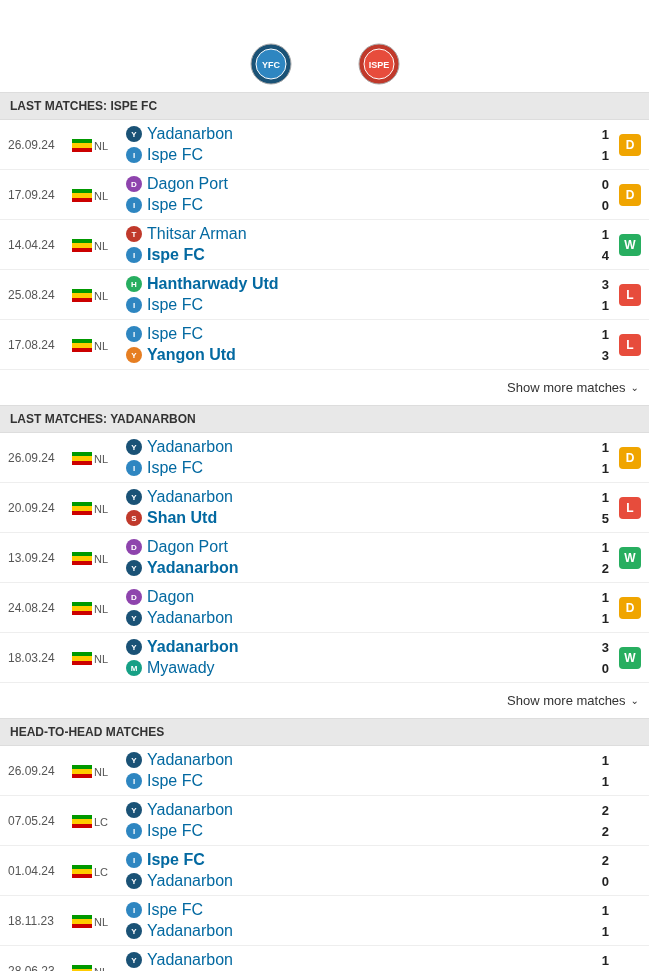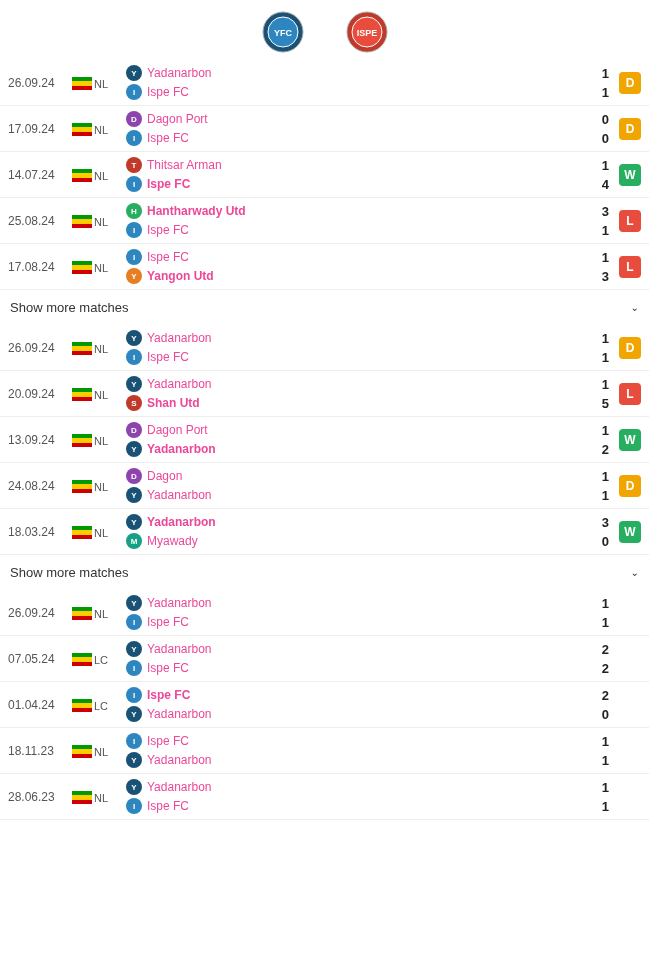--- a/index.html
+++ b/index.html
@@ -9,22 +9,23 @@
       background: #fff;
       width: 649px;
       color: #222;
     }
 
     .header {
       display: flex;
       align-items: center;
       justify-content: center;
       padding: 10px 32px 6px;
-      gap: 20px;
+      gap: 32px;
       background: #fff;
+      margin-top: 32px;
     }
     .header-team-logo {
       width: 44px;
       height: 44px;
       display: flex; align-items: center; justify-content: center;
     }
     .header-center {
       display: flex; flex-direction: column; align-items: center; gap: 4px;
     }
     .header-dash {
@@ -76,22 +77,22 @@
     .team-icon {
       width: 16px;
       height: 16px;
       border-radius: 50%;
       background: #3a7bd5;
       flex-shrink: 0;
       display: flex; align-items: center; justify-content: center;
       font-size: 8px; color: white; font-weight: bold;
     }
     .team-name {
-      font-size: 12px;
-      color: #ec4899;
+      font-size: 16px;
+      color: #0369a1;
     }
     .team-name.bold { font-weight: bold; }
     .team-score {
       width: 20px;
       text-align: right;
       font-size: 13px;
       font-weight: bold;
       color: #222;
       margin-left: auto;
       padding-right: 4px;
@@ -104,21 +105,21 @@
       font-size: 12px; font-weight: bold; color: #fff;
       flex-shrink: 0;
       margin-left: 6px;
     }
     .badge-d { background: #f0a500; }
     .badge-w { background: #27ae60; }
     .badge-l { background: #e74c3c; }
 
     .show-more {
       display: flex;
-      justify-content: space-between;
+      justify-content: flex-end;
       align-items: center;
       padding: 10px;
       font-size: 13px;
       color: #333;
       cursor: pointer;
       gap: 5px;
     }
     .chevron-down {
       font-size: 10px;
     }
@@ -163,20 +164,21 @@
     <svg width="44" height="44" viewBox="0 0 44 44">
       <circle cx="22" cy="22" r="20" fill="#c0392b" stroke="#aaa" stroke-width="1"></circle>
       <circle cx="22" cy="22" r="15" fill="#e74c3c" stroke="#fff" stroke-width="1"></circle>
       <text x="22" y="26" text-anchor="middle" font-size="9" fill="white" font-weight="bold">ISPE</text>
     </svg>
   </div>
 </div>
 
 <div id="sections-container">
     <div class="section">
+      <div class="section-header">LAST MATCHES: ISPE FC</div>
       <div class="pair-wrapper">
         <div class="pair-left">
           <span class="match-date">26.09.24</span>
           <div class="match-flag flag-mm"></div>
           <span class="match-league">NL</span>
         </div>
         <div class="pair-teams">
           <div class="team-line">
             <div class="team-icon" style="background:#1a5276">Y</div>
             <span class="team-name">Yadanarbon</span>
@@ -205,21 +207,21 @@
           <div class="team-line">
             <div class="team-icon" style="background:#2e86c1">I</div>
             <span class="team-name">Ispe FC</span>
             <span class="team-score">0</span>
           </div>
         </div>
         <div class="result-badge badge-d">D</div>
       </div>
       <div class="pair-wrapper">
         <div class="pair-left">
-          <span class="match-date">14.07.24</span>
+          <span class="match-date">14.04.24</span>
           <div class="match-flag flag-mm"></div>
           <span class="match-league">NL</span>
         </div>
         <div class="pair-teams">
           <div class="team-line">
             <div class="team-icon" style="background:#c0392b">T</div>
             <span class="team-name">Thitsar Arman</span>
             <span class="team-score">1</span>
           </div>
           <div class="team-line">
@@ -269,20 +271,21 @@
           </div>
         </div>
         <div class="result-badge badge-l">L</div>
       </div>
       <div class="show-more">
         <span>Show more matches</span>
         <span class="chevron-down">⌄</span>
       </div>
     </div>
     <div class="section">
+      <div class="section-header">LAST MATCHES: YADANARBON</div>
       <div class="pair-wrapper">
         <div class="pair-left">
           <span class="match-date">26.09.24</span>
           <div class="match-flag flag-mm"></div>
           <span class="match-league">NL</span>
         </div>
         <div class="pair-teams">
           <div class="team-line">
             <div class="team-icon" style="background:#1a5276">Y</div>
             <span class="team-name">Yadanarbon</span>
@@ -375,20 +378,21 @@
           </div>
         </div>
         <div class="result-badge badge-w">W</div>
       </div>
       <div class="show-more">
         <span>Show more matches</span>
         <span class="chevron-down">⌄</span>
       </div>
     </div>
     <div class="section">
+      <div class="section-header">HEAD-TO-HEAD MATCHES</div>
       <div class="pair-wrapper">
         <div class="pair-left">
           <span class="match-date">26.09.24</span>
           <div class="match-flag flag-mm"></div>
           <span class="match-league">NL</span>
         </div>
         <div class="pair-teams">
           <div class="team-line">
             <div class="team-icon" style="background:#1a5276">Y</div>
             <span class="team-name">Yadanarbon</span>

